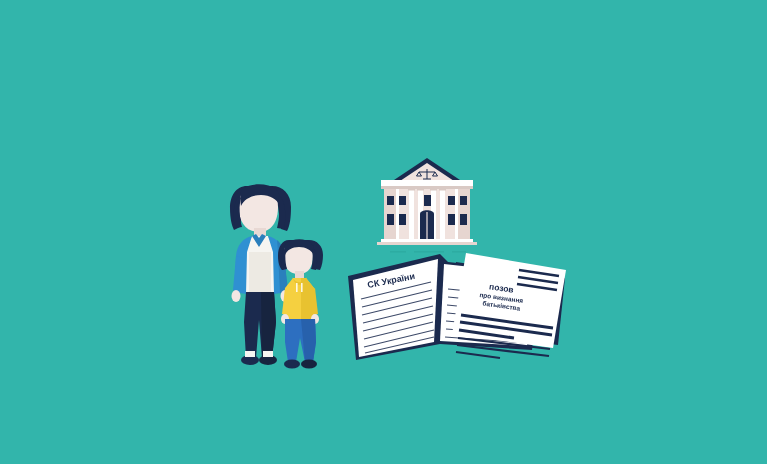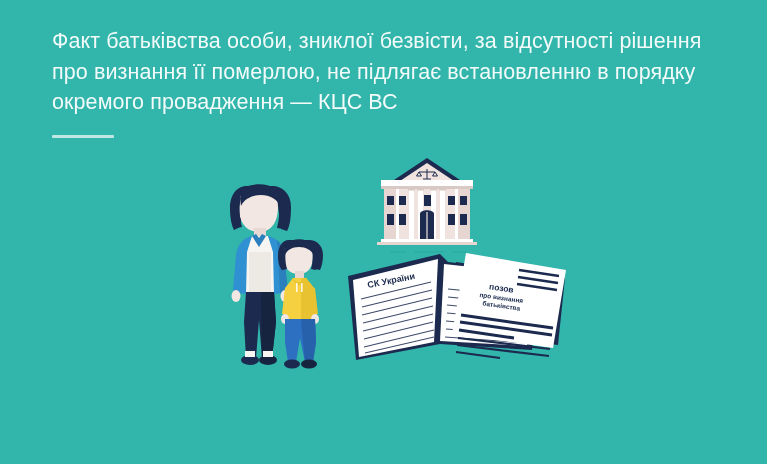--- a/index.html
+++ b/index.html
@@ -43,24 +43,20 @@
   }
   
   .scene { position: absolute; left: 0; top: 0; width: 767px; height: 464px; }
   svg { display: block; }
 </style>
 </head>
 <body>
 
 <div id="banner" style="background: rgb(50, 181, 171);">
 
-  <div class="headline-block">
-    <h1 class="headline" style="color: rgb(242, 251, 250);">Факт батьківства особи, зниклої безвісти, за відсутності рішення про визнання її померлою, не підлягає встановленню в порядку окремого провадження — КЦС ВС</h1>
-    <div class="headline-rule" style="background: rgb(191, 232, 228);"></div>
-  </div>
 
   <div class="scene">
     <svg width="767" height="464" viewBox="0 0 767 464" xmlns="http://www.w3.org/2000/svg">
 
       <g>
 
         <path d="M247 186 C236 186 230 196 230 208 C230 219 232 226 234 230 L240 227 L243 206 L262 199 L278 206 L281 229 L287 231 C290 226 291 217 291 207 C291 194 283 186 272 186 Z" fill="#1b2a4e"></path>
 
         <path d="M247 191 C241 191 239 198 239 208 C239 221 245 232 259 232 C272 232 278 221 278 207 C278 197 274 191 266 191 Z" fill="#f3e7e3"></path>
 

